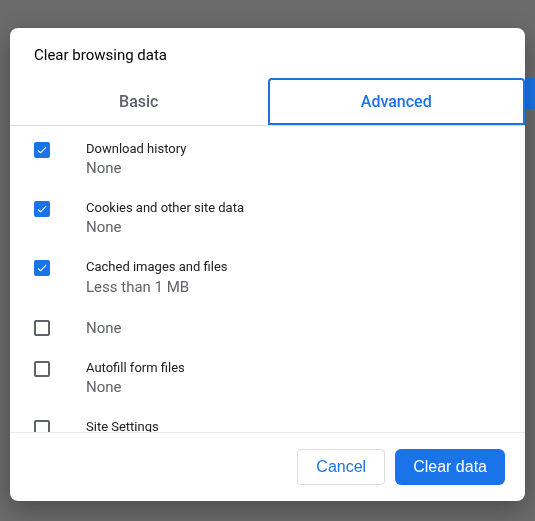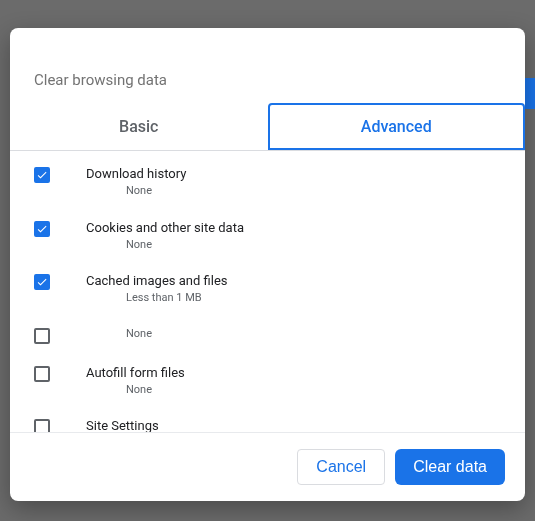--- a/index.html
+++ b/index.html
@@ -29,22 +29,21 @@
       height: 473px;
       background: #fff;
       border-radius: 8px;
       box-shadow: 0 8px 24px rgba(0,0,0,0.3);
       display: flex;
       flex-direction: column;
     }
     .dialog-title {
       padding: 18px 24px 14px;
       font-size: 15px;
-      color: #737373;
-      margin-top: 25px;
+      color: #000000;
     }
     .tabs {
       display: flex;
       border-bottom: 1px solid #dadce0;
     }
     .tab {
       flex: 1;
       text-align: center;
       padding: 12px 0;
       font-size: 16px;
@@ -95,24 +94,23 @@
     }
     .checkbox.checked svg { display: block; }
     .checkbox svg { display: none; width: 12px; height: 12px; }
     .item-content { flex: 1; }
     .item-label {
       font-size: 13px;
       color: #202124;
       line-height: 1.4;
     }
     .item-sub {
-      font-size: 11px;
+      font-size: 15px;
       color: #5f6368;
       line-height: 1.4;
-      margin-left: 40px;
     }
     .footer {
       display: flex;
       justify-content: flex-end;
       gap: 10px;
       padding: 16px 20px;
       border-top: 1px solid #e8eaed;
     }
     .btn {
       padding: 8px 18px;

